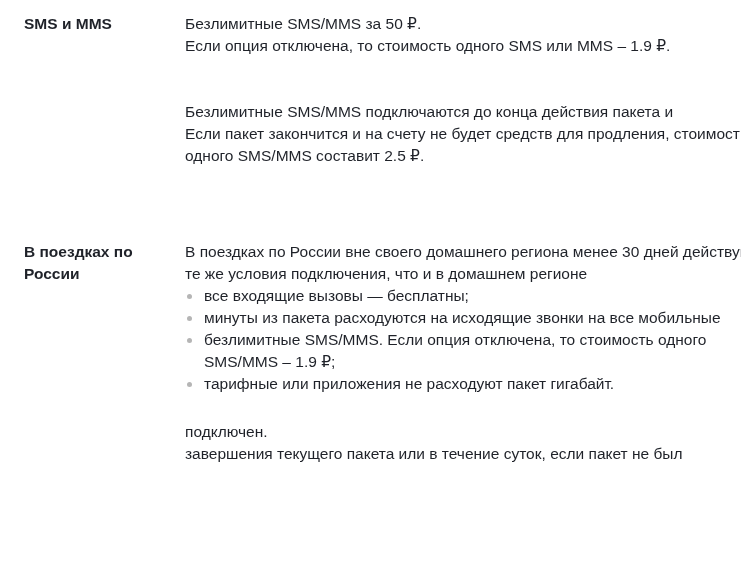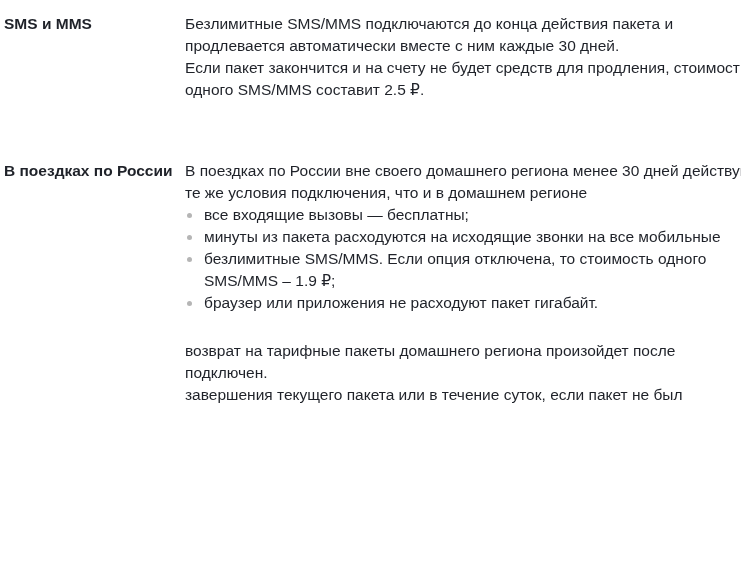--- a/index.html
+++ b/index.html
@@ -20,28 +20,28 @@
   .page {
     padding-top: 13px;
     width: 741px;
     box-sizing: border-box;
   }
   .row {
     display: flex;
     align-items: flex-start;
   }
   .row-travel {
-    margin-top: 59px;
+    margin-top: 74px;
     justify-content: flex-end;
   }
   .label-col {
     width: 185px;
     min-width: 185px;
     box-sizing: border-box;
-    padding-left: 4px;
+    padding-left: 24px;
     font-weight: bold;
   }
   .content-col {
     flex: 1;
     min-width: 0;
   }
   .para { margin: 0; }
   .para + .para { margin-top: 44px; }
   .outro { margin-top: 26px; }
   .line {
@@ -69,22 +69,25 @@
 </style>
 </head>
 <body>
 
 <div class="page">
 
   <section class="row">
     <div class="label-col">SMS и MMS</div>
     <div class="content-col">
       <div class="para">
+        <div class="line">Безлимитные SMS/MMS за 50 ₽.</div>
+        <div class="line">Если опция отключена, то стоимость одного SMS или MMS – 1.9 ₽.</div>
+      </div>
+      <div class="para">
         <div class="line">Безлимитные SMS/MMS подключаются до конца действия пакета и</div>
-        <div class="line">продлевается автоматически вместе с ним каждые 30 дней.</div>
         <div class="line">Если пакет закончится и на счету не будет средств для продления, стоимость</div>
         <div class="line">одного SMS/MMS составит 2.5 ₽.</div>
       </div>
     </div>
   </section>
 
   <section class="row row-travel">
     <div class="label-col">В поездках по России</div>
     <div class="content-col">
 
@@ -109,27 +112,26 @@
         <li class="bullet-item">
           <span class="bullet-dot"></span>
           <div class="bullet-text">
             <div class="line">безлимитные SMS/MMS. Если опция отключена, то стоимость одного</div>
             <div class="line">SMS/MMS – 1.9 ₽;</div>
           </div>
         </li>
         <li class="bullet-item">
           <span class="bullet-dot"></span>
           <div class="bullet-text">
-            <div class="line">браузер или приложения не расходуют пакет гигабайт.</div>
+            <div class="line">тарифные или приложения не расходуют пакет гигабайт.</div>
           </div>
         </li>
       </ul>
 
       <div class="para outro">
-        <div class="line">возврат на тарифные пакеты домашнего региона произойдет после</div>
         <div class="line">подключен.</div>
         <div class="line">завершения текущего пакета или в течение суток, если пакет не был</div>
       </div>
 
     </div>
   </section>
 
 </div>
 
 </body></html>

